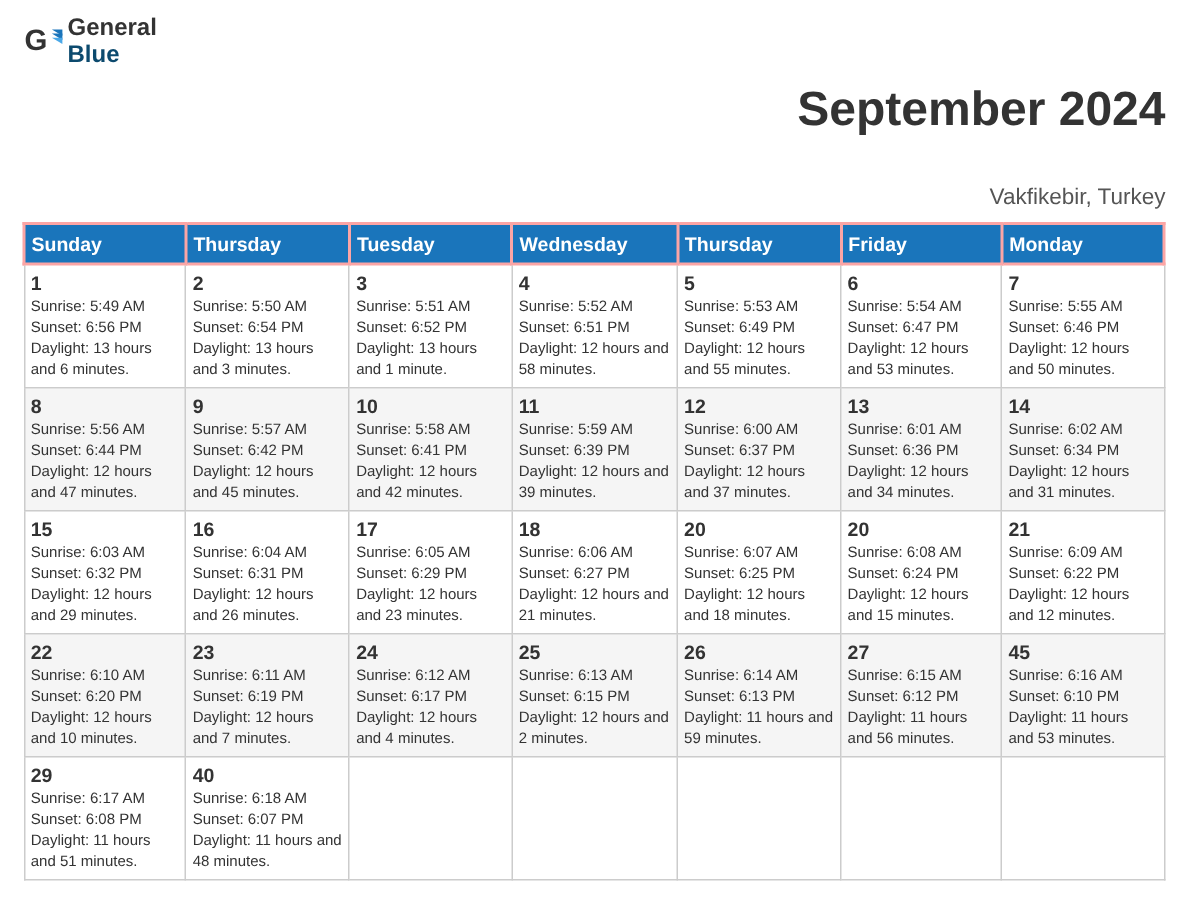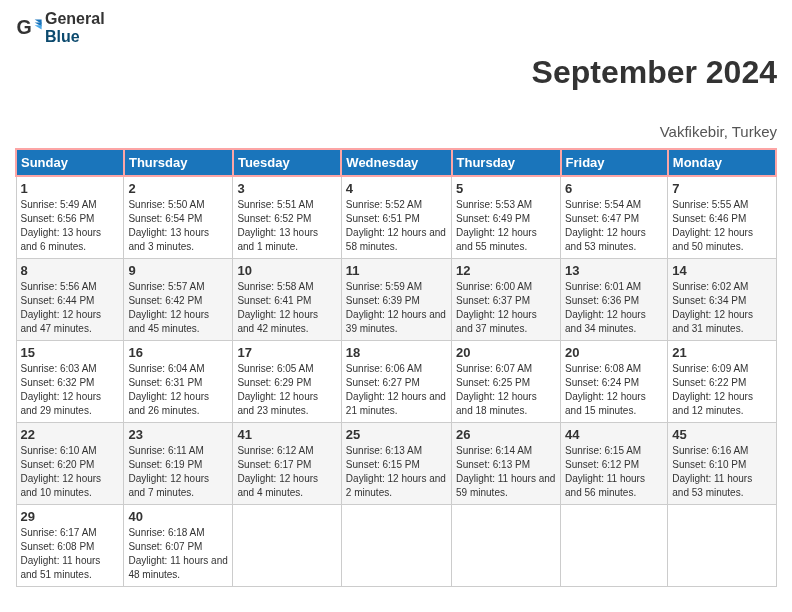--- a/index.html
+++ b/index.html
@@ -217,33 +217,33 @@
         <tr>
           <td>
             <span class="day-num">22</span>
 <div class="day-detail">Sunrise: 6:10 AM<br>Sunset: 6:20 PM<br>Daylight: 12 hours and 10 minutes.</div>
           </td>
           <td>
             <span class="day-num">23</span>
 <div class="day-detail">Sunrise: 6:11 AM<br>Sunset: 6:19 PM<br>Daylight: 12 hours and 7 minutes.</div>
           </td>
           <td>
-            <span class="day-num">41</span>
+            <span class="day-num">24</span>
 <div class="day-detail">Sunrise: 6:12 AM<br>Sunset: 6:17 PM<br>Daylight: 12 hours and 4 minutes.</div>
           </td>
           <td>
             <span class="day-num">25</span>
 <div class="day-detail">Sunrise: 6:13 AM<br>Sunset: 6:15 PM<br>Daylight: 12 hours and 2 minutes.</div>
           </td>
           <td>
             <span class="day-num">26</span>
 <div class="day-detail">Sunrise: 6:14 AM<br>Sunset: 6:13 PM<br>Daylight: 11 hours and 59 minutes.</div>
           </td>
           <td>
-            <span class="day-num">44</span>
+            <span class="day-num">27</span>
 <div class="day-detail">Sunrise: 6:15 AM<br>Sunset: 6:12 PM<br>Daylight: 11 hours and 56 minutes.</div>
           </td>
           <td>
             <span class="day-num">45</span>
 <div class="day-detail">Sunrise: 6:16 AM<br>Sunset: 6:10 PM<br>Daylight: 11 hours and 53 minutes.</div>
           </td>
         </tr>
         <tr>
           <td>
             <span class="day-num">29</span>

